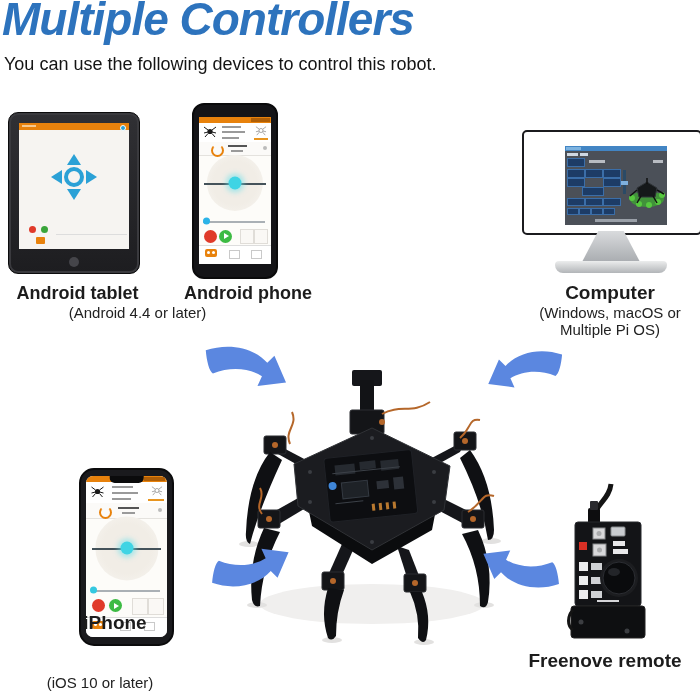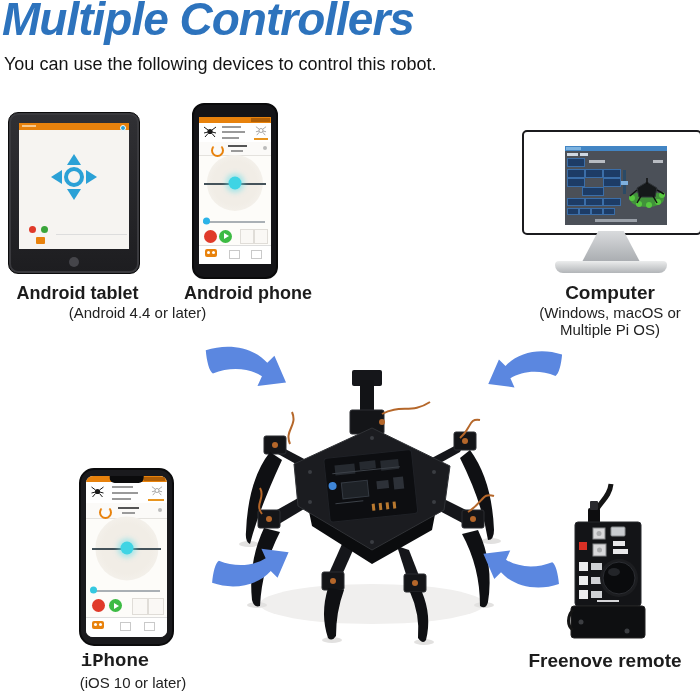--- a/index.html
+++ b/index.html
@@ -408,17 +408,17 @@
     <circle cx="56" cy="108" r="19" fill="#1c1d20"></circle>
     <circle cx="56" cy="108" r="16" fill="#0a0b0d" stroke="#2c2e33"></circle>
     <ellipse cx="51" cy="102" rx="6" ry="4" fill="#232529"></ellipse>
     <rect x="34" y="130" width="22" height="2" fill="#d5d5d8"></rect>
     <rect x="8" y="136" width="74" height="32" rx="3" fill="#0e0f11" stroke="#222"></rect>
     <circle cx="18" cy="152" r="2.5" fill="#3c3e42"></circle>
     <circle cx="64" cy="161" r="2.5" fill="#3c3e42"></circle>
     <path d="M10 140 C4 146 4 156 10 160" stroke="#141414" stroke-width="3" fill="none"></path>
   </svg>
 
-  <div class="abs dev-label" style="left:40px; top:650px; width:150px; font-size:19px;font-family:Liberation Mono, monospace;">iPhone</div>
-  <div class="abs dev-note" style="left:48px; top:674px; width:170px;">(iOS 10 or later)</div>
+  <div class="abs dev-label" style="left:40px; top:612px; width:150px; font-size:19px;">iPhone</div>
+  <div class="abs dev-note" style="left:15px; top:674px; width:170px;">(iOS 10 or later)</div>
   <div class="abs dev-label" style="left:510px; top:650px; width:190px; font-size:19px;">Freenove remote</div>
 
 </div>
 
 </body></html>

